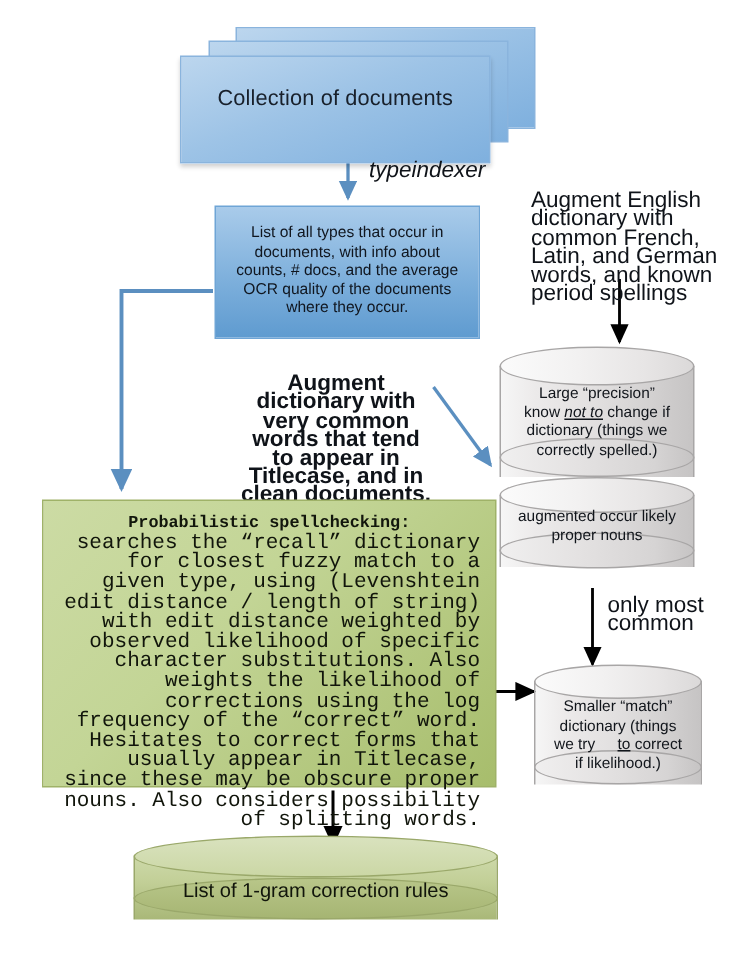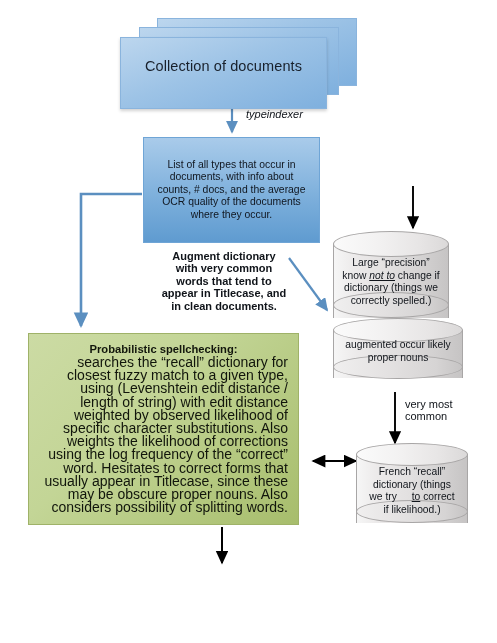--- a/index.html
+++ b/index.html
@@ -46,43 +46,44 @@
     display: flex; align-items: center; justify-content: center;
     font-size: 14.5px;
     color: #18202b;
     letter-spacing: 0.1px;
   }
 
   
   .bluebox {
     position: absolute;
     left: 143px; top: 137px;
-    width: 177px; height: 106px;
+    width: 177px; height: 89px;
     background: linear-gradient(180deg, #a9cbea 0%, #7eb0dc 55%, #5f9bd0 100%);
     border: 1px solid #6fa5d6;
     display: flex; align-items: center; justify-content: center;
     box-sizing: border-box;
     padding: 4px 8px;
   }
   .bluebox-text {
     font-size: 10.4px;
     line-height: 12.6px;
     text-align: center;
     color: #10161f;
   }
 
   
   .greenbox {
     position: absolute;
     left: 28px; top: 333px;
-    width: 271px; height: 192px;
+    width: 303px; height: 192px;
     background: linear-gradient(135deg, #ccdba4 0%, #c3d596 40%, #a7bd6c 100%);
     border: 1px solid #9fb268;
     box-sizing: border-box;
     padding: 9px 10px 6px 10px;
+    font-family: Liberation Mono, monospace;
   }
   .greenbox-title {
     font-size: 11.2px;
     font-weight: bold;
     text-align: center;
     color: #12160c;
     margin-bottom: 1px;
   }
   .greenbox-body {
     font-size: 14px;
@@ -155,21 +156,21 @@
     left: 6px; right: 6px;
     text-align: center;
     font-size: 13.4px;
     color: #11150b;
     z-index: 5;
   }
 
   
   .note {
     position: absolute;
-    font-size: 11px;
+    font-size: 15px;
     line-height: 12.4px;
     color: #0f1319;
   }
   .note-center { text-align: center; font-weight: bold; }
   .note-left { text-align: left; }
 
   .ital { font-style: italic; }
   .und-ital { font-style: italic; text-decoration: underline; }
   .und { text-decoration: underline; margin-left: 12px; }
 
@@ -229,22 +230,23 @@
       <div class="doc1-label">Collection of documents</div>
     </div>
   </div>
 
   <div class="note note-left ital" style="left:246px; top:108px; width:90px;">typeindexer</div>
 
   <div class="bluebox">
     <div class="bluebox-text">List of all types that occur in documents, with info about counts, # docs, and the average OCR quality of the documents where they occur.</div>
   </div>
 
-
-  <div class="cyl" style="left:333px; top:231px; width:116px; height:100px;">
+  <div class="note note-left" style="left:354px; top:128px; width:142px;">Augment English dictionary with common French, Latin, and German words, and known period spellings</div>
+
+  <div class="cyl" style="left:333px; top:231px; width:130px; height:100px;">
     <div class="cyl-body" style="top:13px; height:74px;"></div>
     <div class="cyl-bot" style="top:61px; height:26px;"></div>
     <div class="cyl-top" style="top:0px; height:26px;"></div>
     <div class="cyl-label" style="top:26px;">
       <div>Large “precision”</div>
       <div><span>know </span><span class="und-ital">not to</span><span> change if</span></div>
       <div>dictionary (things we</div>
       <div>correctly spelled.)</div>
     </div>
   </div>
@@ -255,35 +257,41 @@
     <div class="cyl-top" style="top:0px; height:24px;"></div>
     <div class="cyl-label" style="top:21px;">
       <div>augmented occur likely</div>
       <div>proper nouns</div>
     </div>
   </div>
 
   <div class="note note-center" style="left:160px; top:250px; width:128px;">Augment dictionary with very common words that tend to appear in Titlecase, and in clean documents.</div>
 
   <div class="note note-left" style="left:405px; top:398px; width:80px;">
-    <div>very most</div>
+    <div>only most</div>
     <div>common</div>
   </div>
 
   <div class="cyl" style="left:356px; top:443px; width:112px; height:92px;">
     <div class="cyl-body" style="top:11px; height:69px;"></div>
     <div class="cyl-bot" style="top:57px; height:23px;"></div>
     <div class="cyl-top" style="top:0px; height:23px;"></div>
     <div class="cyl-label" style="top:23px;">
-      <div>French “recall”</div>
+      <div>Smaller “match”</div>
       <div>dictionary (things</div>
       <div><span>we try </span><span class="und">to</span><span> correct</span></div>
       <div>if likelihood.)</div>
     </div>
   </div>
 
   <div class="greenbox">
     <div class="greenbox-title">Probabilistic spellchecking:</div>
     <div class="greenbox-body">searches the “recall” dictionary for closest fuzzy match to a given type, using (Levenshtein edit distance / length of string) with edit distance weighted by observed likelihood of specific character substitutions. Also weights the likelihood of corrections using the log frequency of the “correct” word. Hesitates to correct forms that usually appear in Titlecase, since these may be obscure proper nouns. Also considers possibility of splitting words.</div>
   </div>
 
+  <div class="cyl" style="left:89px; top:557px; width:243px; height:70px;">
+    <div class="gcyl-body" style="top:14px; height:42px;"></div>
+    <div class="gcyl-bot" style="top:28px; height:28px;"></div>
+    <div class="gcyl-top" style="top:0px; height:28px;"></div>
+    <div class="gcyl-label" style="top:29px;">List of 1-gram correction rules</div>
+  </div>
 
 </div>
 
 </body></html>

